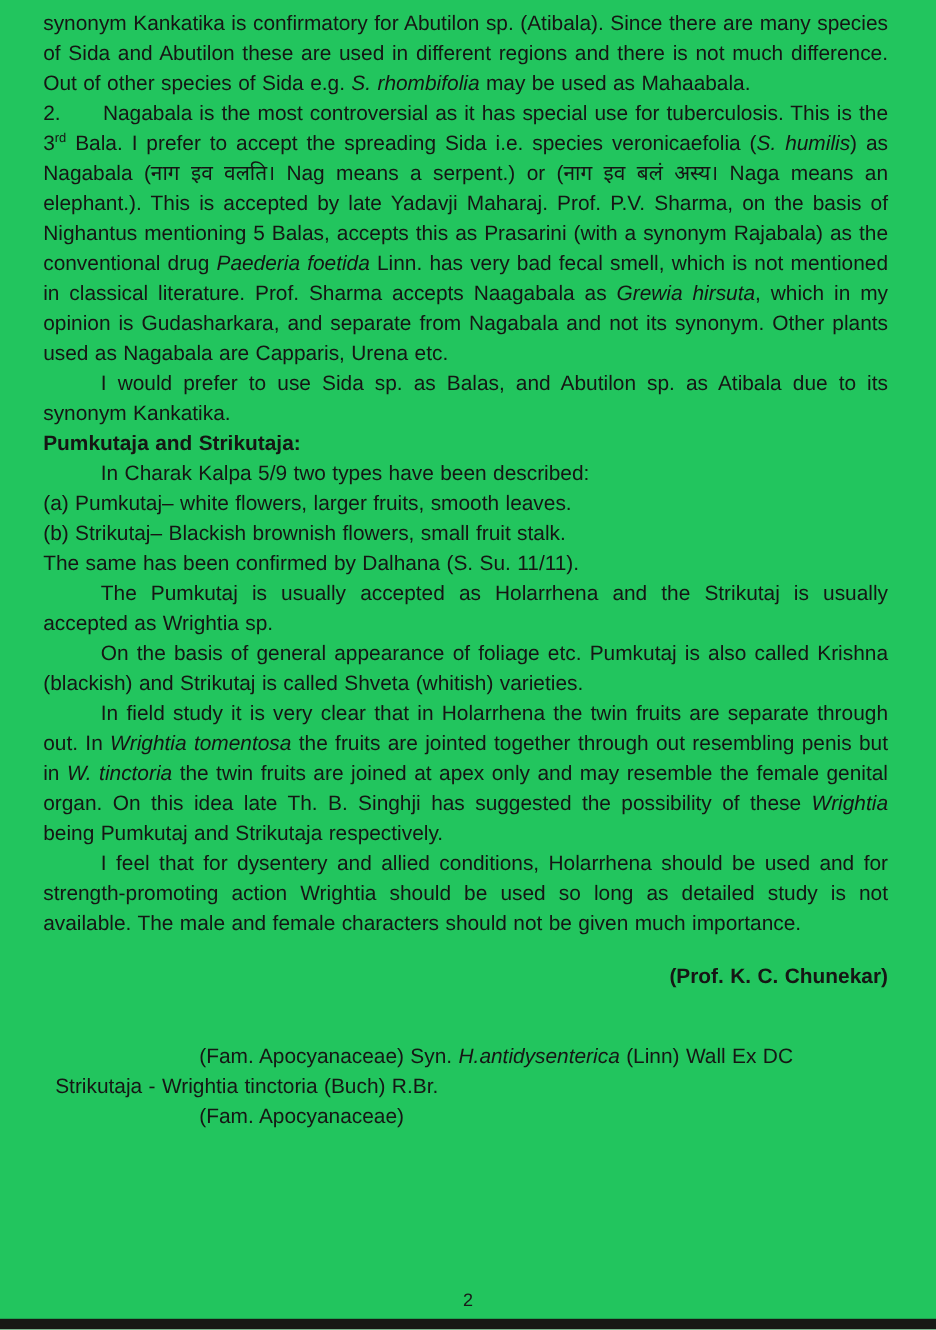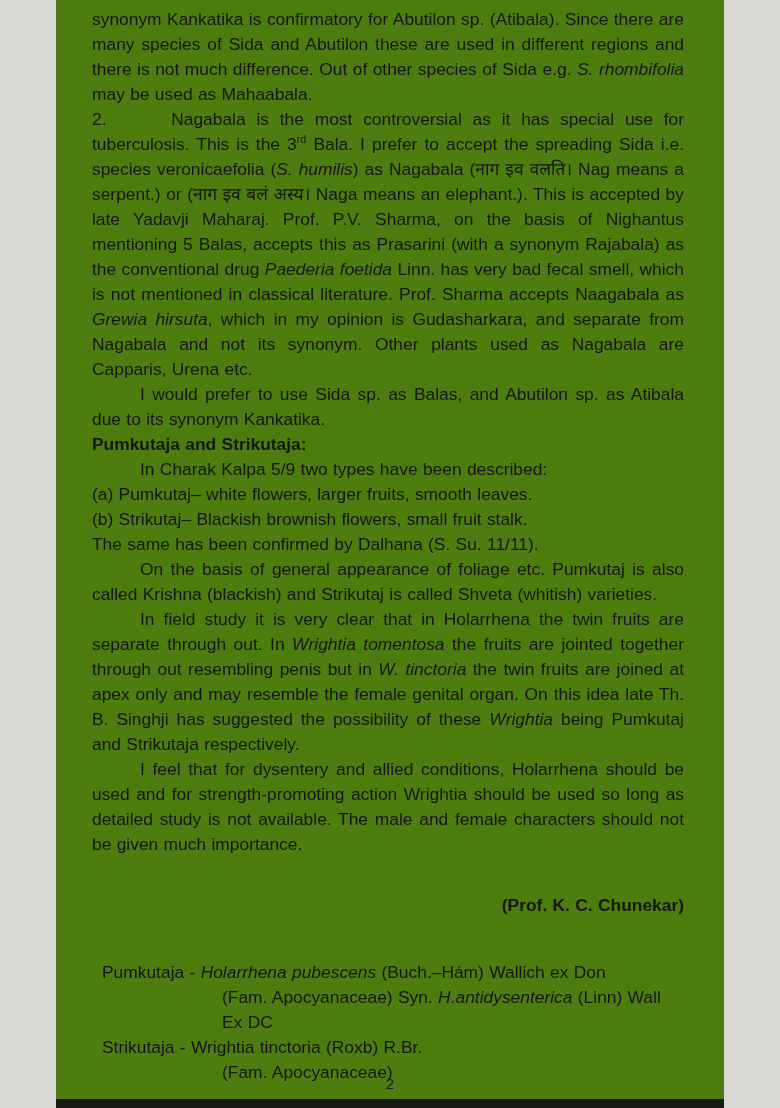--- a/index.html
+++ b/index.html
@@ -1,38 +1,38 @@
 <!DOCTYPE html>
 <html><head>
 <meta charset="utf-8">
 <style>
   html, body { margin: 0; padding: 0; background: #d8d8d4; }
   .scan-page {
     position: relative;
-    width: 668px;
+    width: 780px;
     height: 1108px;
     margin: 0 auto;
-    background: #4d7c0f;
+    background: #22c55e;
     box-sizing: border-box;
     padding: 7px 40px 0 36px;
     font-family: "Liberation Sans", sans-serif;
     color: #161614;
     overflow: hidden;
   }
   .para {
     margin: 0;
     font-size: 17.4px;
     line-height: 25px;
     word-spacing: 0.5px;
   }
   .justify { text-align: justify; }
   .indent  { text-indent: 48px; }
   .bold    { font-weight: bold; }
   .right   { text-align: right; }
-  .sig     { margin-top: 36px; }
+  .sig     { margin-top: 19px; }
   .bot-block { margin-top: 42px; margin-left: 10px; }
   .hang2   { margin-left: 120px; }
   sup { font-size: 0.62em; vertical-align: super; line-height: 0; }
   .page-footer {
     position: absolute;
     left: 0; right: 0;
     bottom: 16px;
     text-align: center;
     font-size: 15px;
     color: #1a1a18;
@@ -58,33 +58,33 @@
   <p class="para bold"><span>Pumkutaja and Strikutaja:</span></p>
 
   <p class="para indent"><span>In Charak Kalpa 5/9 two types have been described:</span></p>
 
   <p class="para"><span>(a) Pumkutaj– white flowers, larger fruits, smooth leaves.</span></p>
 
   <p class="para"><span>(b) Strikutaj– Blackish brownish flowers, small fruit stalk.</span></p>
 
   <p class="para"><span>The same has been confirmed by Dalhana (S. Su. 11/11).</span></p>
 
+  <p class="para justify indent"><span>The Pumkutaj is usually accepted as Holarrhena and the Strikutaj is usually accepted as Wrightia sp.</span></p>
 
   <p class="para justify indent"><span>On the basis of general appearance of foliage etc. Pumkutaj is also called Krishna (blackish) and Strikutaj is called Shveta (whitish) varieties.</span></p>
 
   <p class="para justify indent"><span>In field study it is very clear that in Holarrhena the twin fruits are separate through out. In </span><span style="font-style: italic;">Wrightia tomentosa</span><span> the fruits are jointed together through out resembling penis but in </span><span style="font-style: italic;">W. tinctoria</span><span> the twin fruits are joined at apex only and may resemble the female genital organ. On this idea late Th. B. Singhji has suggested the possibility of these </span><span style="font-style: italic;">Wrightia</span><span> being Pumkutaj and Strikutaja respectively.</span></p>
 
   <p class="para justify indent"><span>I feel that for dysentery and allied conditions, Holarrhena should be used and for strength-promoting action Wrightia should be used so long as detailed study is not available. The male and female characters should not be given much importance.</span></p>
 
   <p class="para bold right sig"><span>(Prof. K. C. Chunekar)</span></p>
 
   <div class="bot-block">
-    <p class="para"><span>Pumkutaja - </span><span style="font-style: italic;">Holarrhena pubescens</span><span> (Buch.–Hám) Wallich ex Don</span></p>
     <p class="para hang2"><span>(Fam. Apocyanaceae) Syn. </span><span style="font-style: italic;">H.antidysenterica</span><span> (Linn) Wall Ex DC</span></p>
-    <p class="para"><span>Strikutaja - </span><span style="">Wrightia tinctoria</span><span> (Roxb) R.Br.</span></p>
+    <p class="para"><span>Strikutaja - </span><span style="">Wrightia tinctoria</span><span> (Buch) R.Br.</span></p>
     <p class="para hang2"><span>(Fam. Apocyanaceae)</span></p>
   </div>
 
   <div class="page-footer">2</div>
 
   <div class="scan-edge-bar"></div>
 
 </div>
 
 </body></html>

